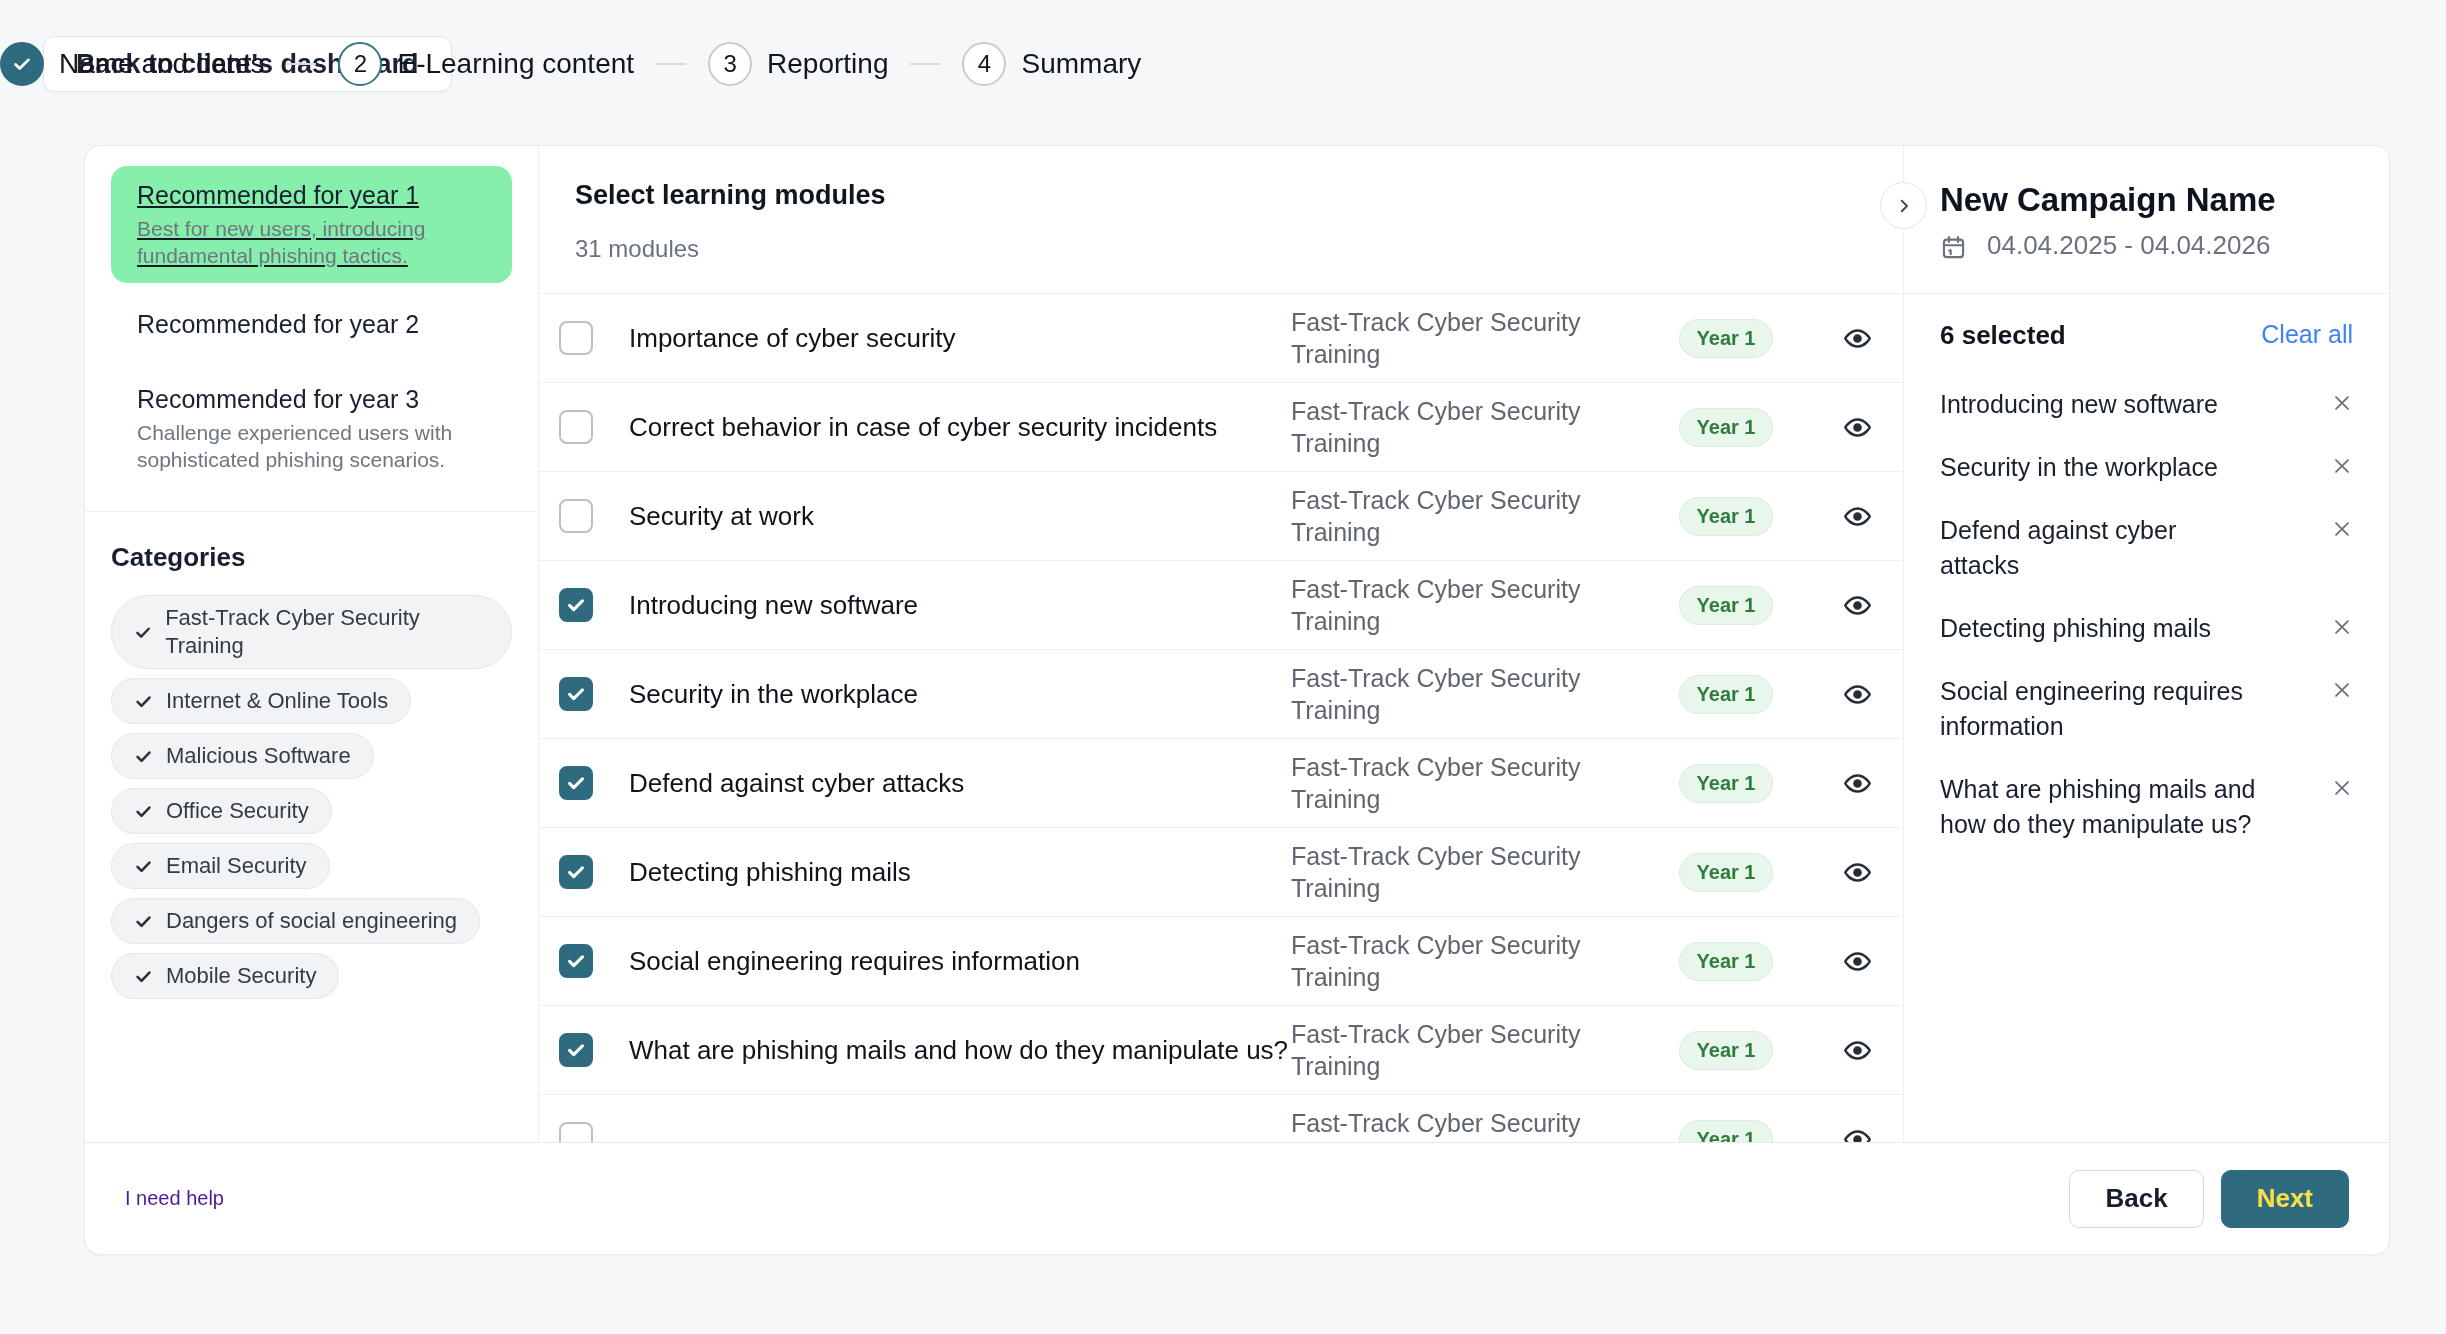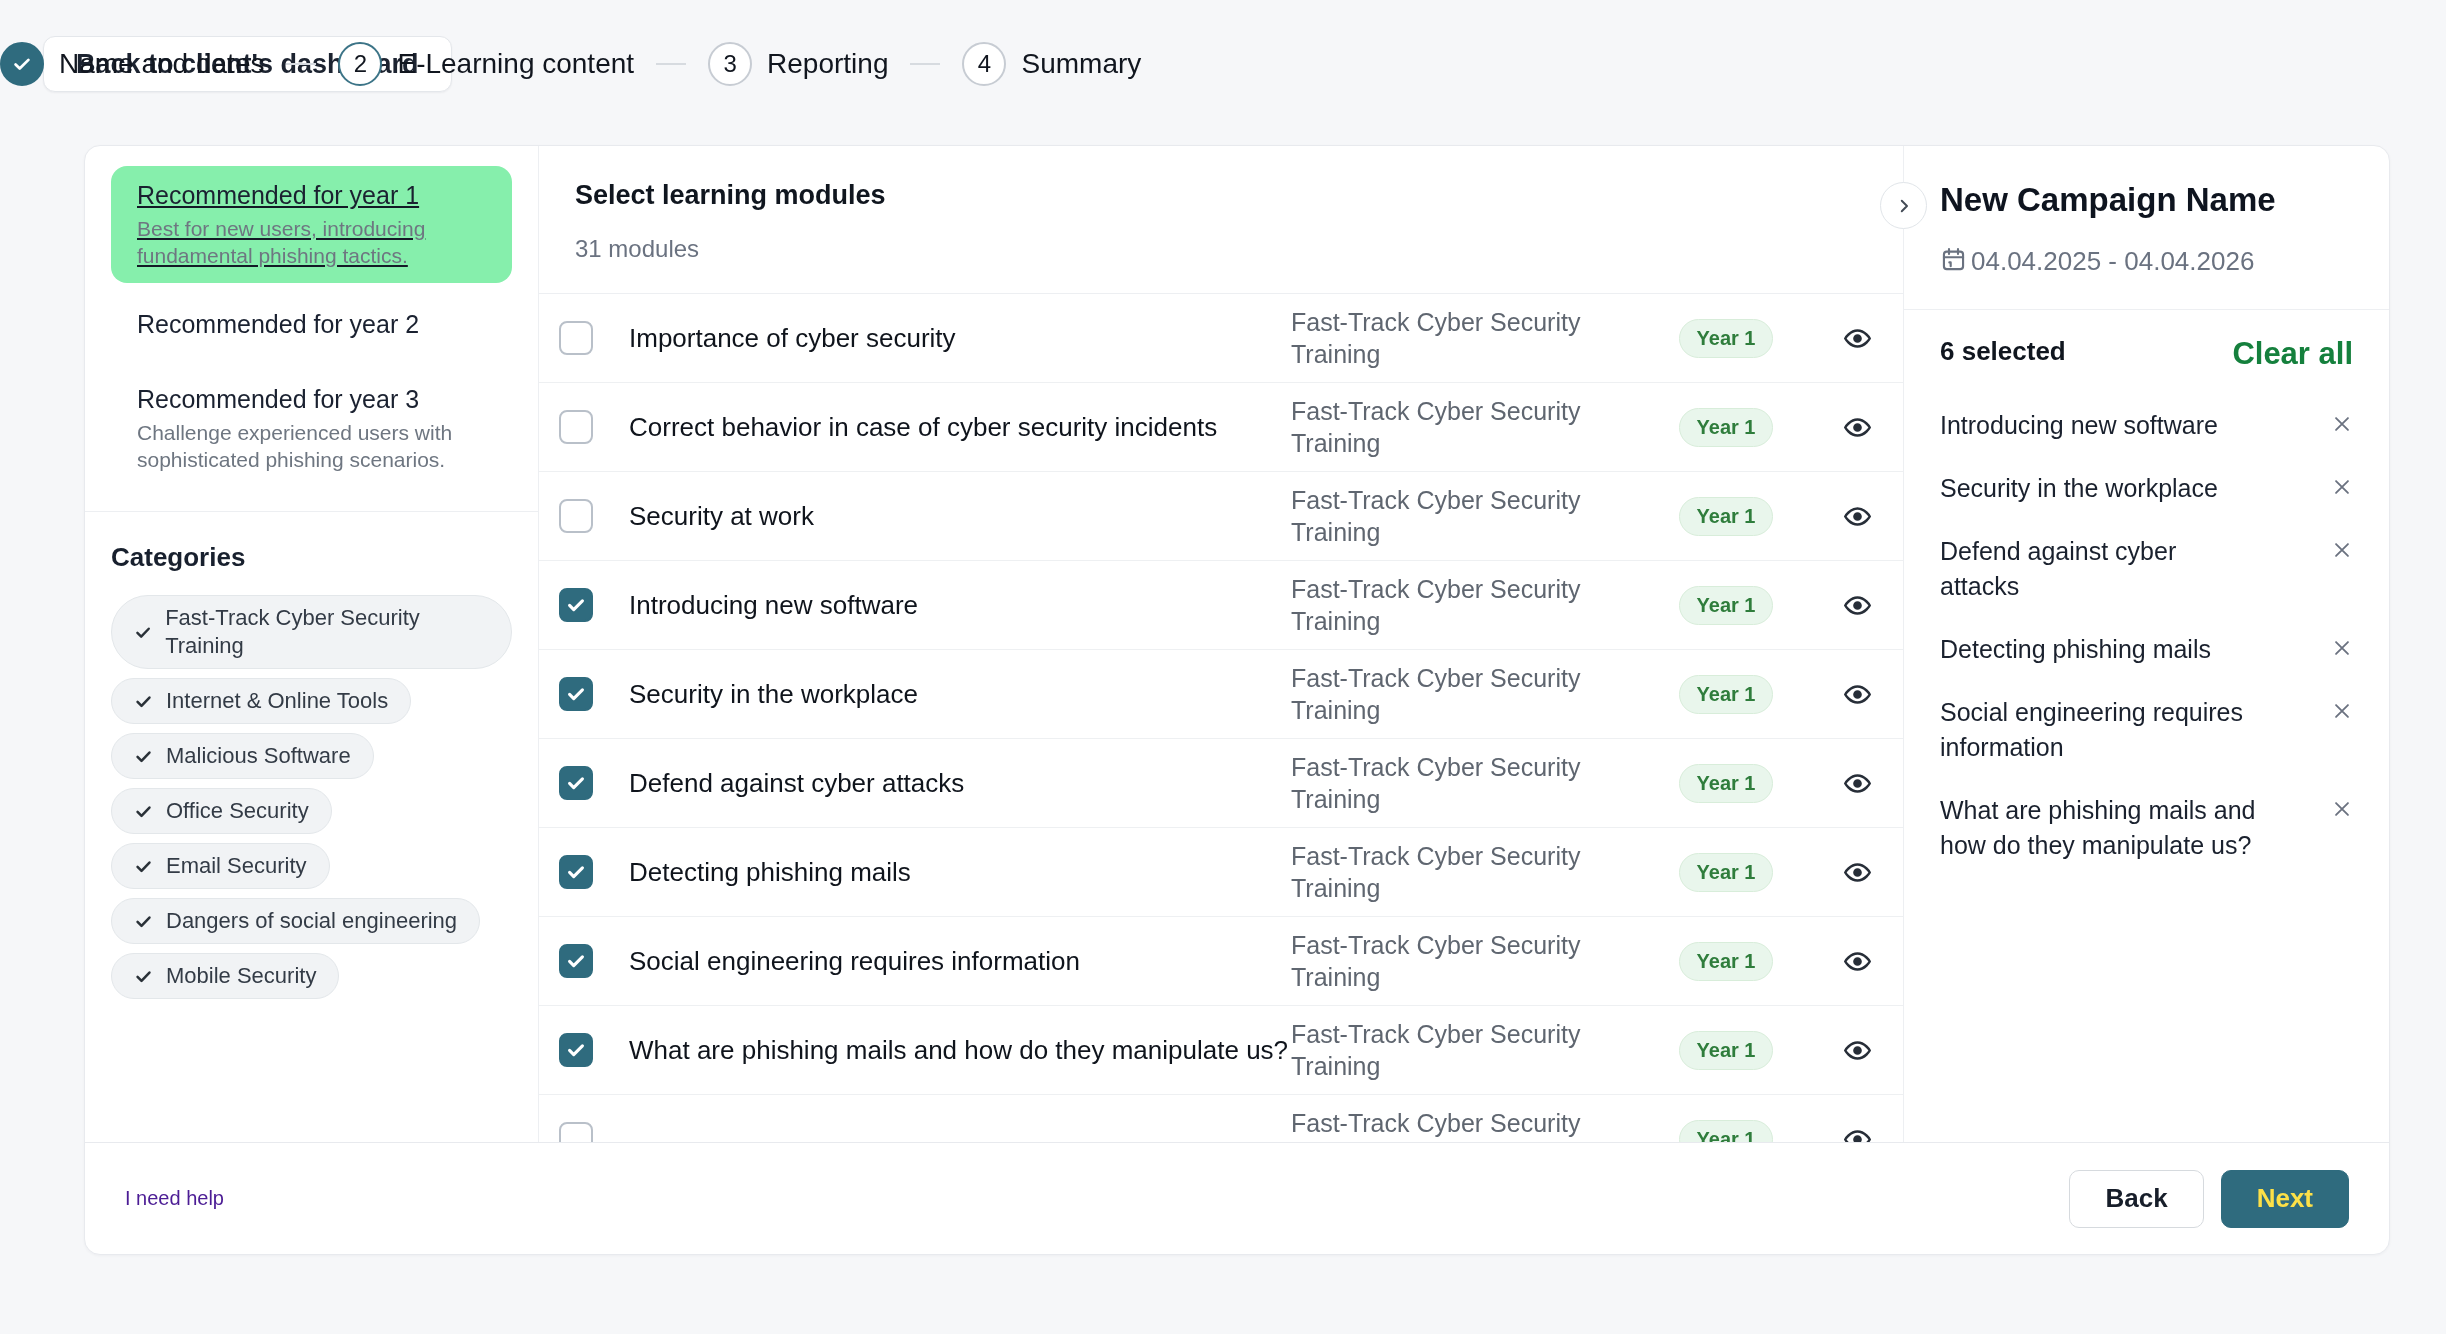--- a/index.html
+++ b/index.html
@@ -97,27 +97,27 @@
   
   .summary { width:485px; position:relative; display:flex; flex-direction:column; }
   .collapse-btn {
     position:absolute; left:-24px; top:36px; width:47px; height:47px; border-radius:50%;
     background:#fff; border:1px solid #e1e5e9; display:flex; align-items:center; justify-content:center;
     color:#434b56; cursor:pointer; z-index:2;
   }
   .collapse-btn svg { width:18px; height:18px; }
   .summary-head { padding:34px 36px 32px; border-bottom:1px solid #edeff2; }
   .campaign-name { font-size:33px; font-weight:700; color:#0e141f; line-height:40px; }
-  .date-row { display:flex; align-items:flex-start; gap:4px; margin-top:26px; color:#6a7280; }
+  .date-row { display:flex; align-items:flex-end; gap:20px; margin-top:10px; color:#6a7280; }
   .cal-icon { width:27px; height:27px; color:#6a7280; }
   .date-text { font-size:26px; color:#6a7280; }
   .summary-body { padding:26px 36px; }
   .sel-head { display:flex; align-items:flex-start; justify-content:space-between; margin-bottom:22px; }
   .sel-count { font-size:26px; font-weight:700; color:#10161f; }
-  .clear-all { font-size:31px; font-weight:700; color:#15803d; cursor:pointer; }
+  .clear-all { font-size:25px; font-weight:400; color:#3b82f6; cursor:pointer; }
   .sel-item { display:flex; justify-content:space-between; align-items:flex-start; padding:14px 0; }
   .sel-item-label { width:320px; font-size:25px; color:#1a212e; line-height:35px; }
   .sel-remove { color:#6b7280; cursor:pointer; margin-top:5px; }
   .sel-remove svg { width:22px; height:22px; }
 
   
   .card-footer {
     height:112px; border-top:1px solid #e8eaee;
     display:flex; align-items:center; padding:0 40px; gap:17px;
   }

